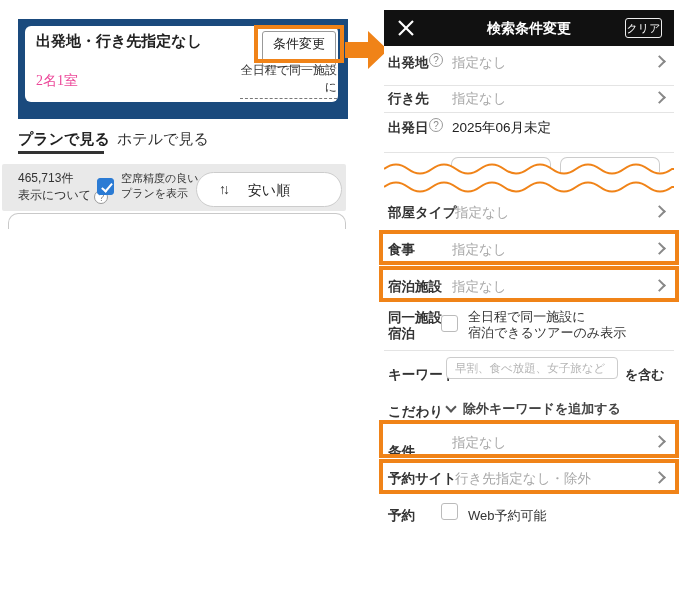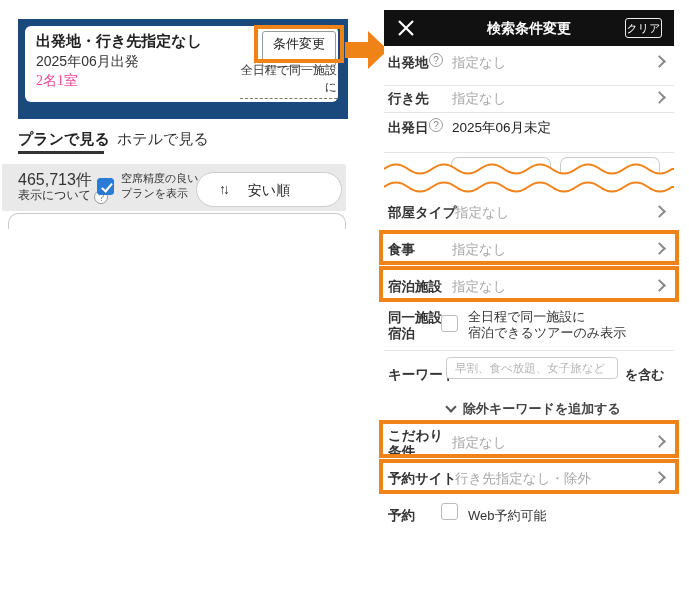--- a/index.html
+++ b/index.html
@@ -20,21 +20,21 @@
     border-bottom:1px dashed #777; padding-bottom:2px; }
 
   .annot-box { border:4px solid #F08318; background:transparent; pointer-events:none; }
   .annot-change { left:254px; top:25px; width:90px; height:38px; }
 
   .tab { top:130px; font-size:15px; color:#333; }
   .tab.active { font-weight:bold; color:#222; }
   .tab-underline { left:18px; top:151px; width:86px; height:3px; background:#333; }
 
   .filter-bar { left:2px; top:164px; width:344px; height:47px; background:#E9E9E9; border-radius:2px; }
-  .count-text { left:18px; top:170px; font-size:16px; color:#333; }
+  .count-text { left:18px; top:170px; font-size:12px; color:#333; }
   .about-text { left:18px; top:187px; font-size:12px; color:#333; }
   .qicon { display:inline-block; width:14px; height:14px; border:1px solid #999; border-radius:50%;
     color:#888; font-size:10px; line-height:13px; text-align:center; vertical-align:-2px; background:#fff; }
   .checkbox { width:17px; height:17px; border:1px solid #bbb; border-radius:3px; background:#fff; }
   .checkbox.checked { background:#2B7BD4; border-color:#2B7BD4; }
   .checkbox.checked::after { content:""; position:absolute; left:6px; top:2px; width:4px; height:9px;
     border:solid #fff; border-width:0 2px 2px 0; transform:rotate(40deg); }
   .cb-left { left:97px; top:178px; }
   .cb-lab1 { left:121px; top:171px; font-size:11px; color:#333; }
   .cb-lab2 { left:121px; top:186px; font-size:11px; color:#333; }
@@ -83,21 +83,20 @@
     border-radius:4px; color:#fff; font-size:14px; font-weight:bold; text-align:center; line-height:30px; }
 </style>
 </head>
 <body>
 
 <div id="canvas">
 
   <div class="abs navy-band"></div>
   <div class="abs summary-card"></div>
   <div class="abs card-title">出発地・行き先指定なし</div>
-  <div class="abs card-line1">2025年06月出発</div>
   <div class="abs card-line2">2名1室</div>
   <div class="abs change-btn">条件変更</div>
   <div class="abs cal-link">全日程で同一施設に</div>
   <div class="abs annot-box annot-change"></div>
 
   <svg class="abs big-arrow" width="44" height="44" viewBox="0 0 44 44">
     <polygon points="0,14 23,14 23,3 43,22 23,41 23,30 0,30" fill="#F08318"></polygon>
   </svg>
 
   <div class="abs tab active" style="left:18px;">プランで見る</div>
@@ -171,21 +170,21 @@
   <div class="abs" style="left:468px;top:308px;font-size:13px;color:#333;">全日程で同一施設に</div>
   <div class="abs" style="left:468px;top:324px;font-size:13px;color:#333;">宿泊できるツアーのみ表示</div>
   <div class="abs divider" style="top:350px;"></div>
 
   <div class="abs m-label" style="left:388px;top:366px;">キーワード</div>
   <input class="abs kw-input" type="text" placeholder="早割、食べ放題、女子旅など" style="">
   <div class="abs" style="left:625px;top:366px;font-size:13px;font-weight:600;color:#333;">を含む</div>
 
   <div class="abs" style="left:447px;top:400px;font-size:13px;font-weight:600;color:#444;"><span class="chev-down"></span><span>除外キーワードを追加する</span></div>
 
-  <div class="abs m-label" style="left:388px;top:427px;text-align:center;">こだわり</div>
+  <div class="abs m-label" style="left:388px;top:403px;text-align:center;">こだわり</div>
   <div class="abs m-label" style="left:388px;top:443px;">条件</div>
   <div class="abs m-value" style="left:452px;top:434px;">指定なし</div>
   <div class="abs chev chev-r" style="top:437px;"></div>
   <div class="abs annot-box annot-pref"></div>
 
   <div class="abs m-label" style="left:388px;top:470px;">予約サイト</div>
   <div class="abs m-value" style="left:455px;top:470px;">行き先指定なし・除外</div>
   <div class="abs chev chev-r" style="top:473px;"></div>
   <div class="abs annot-box annot-booking"></div>
 

